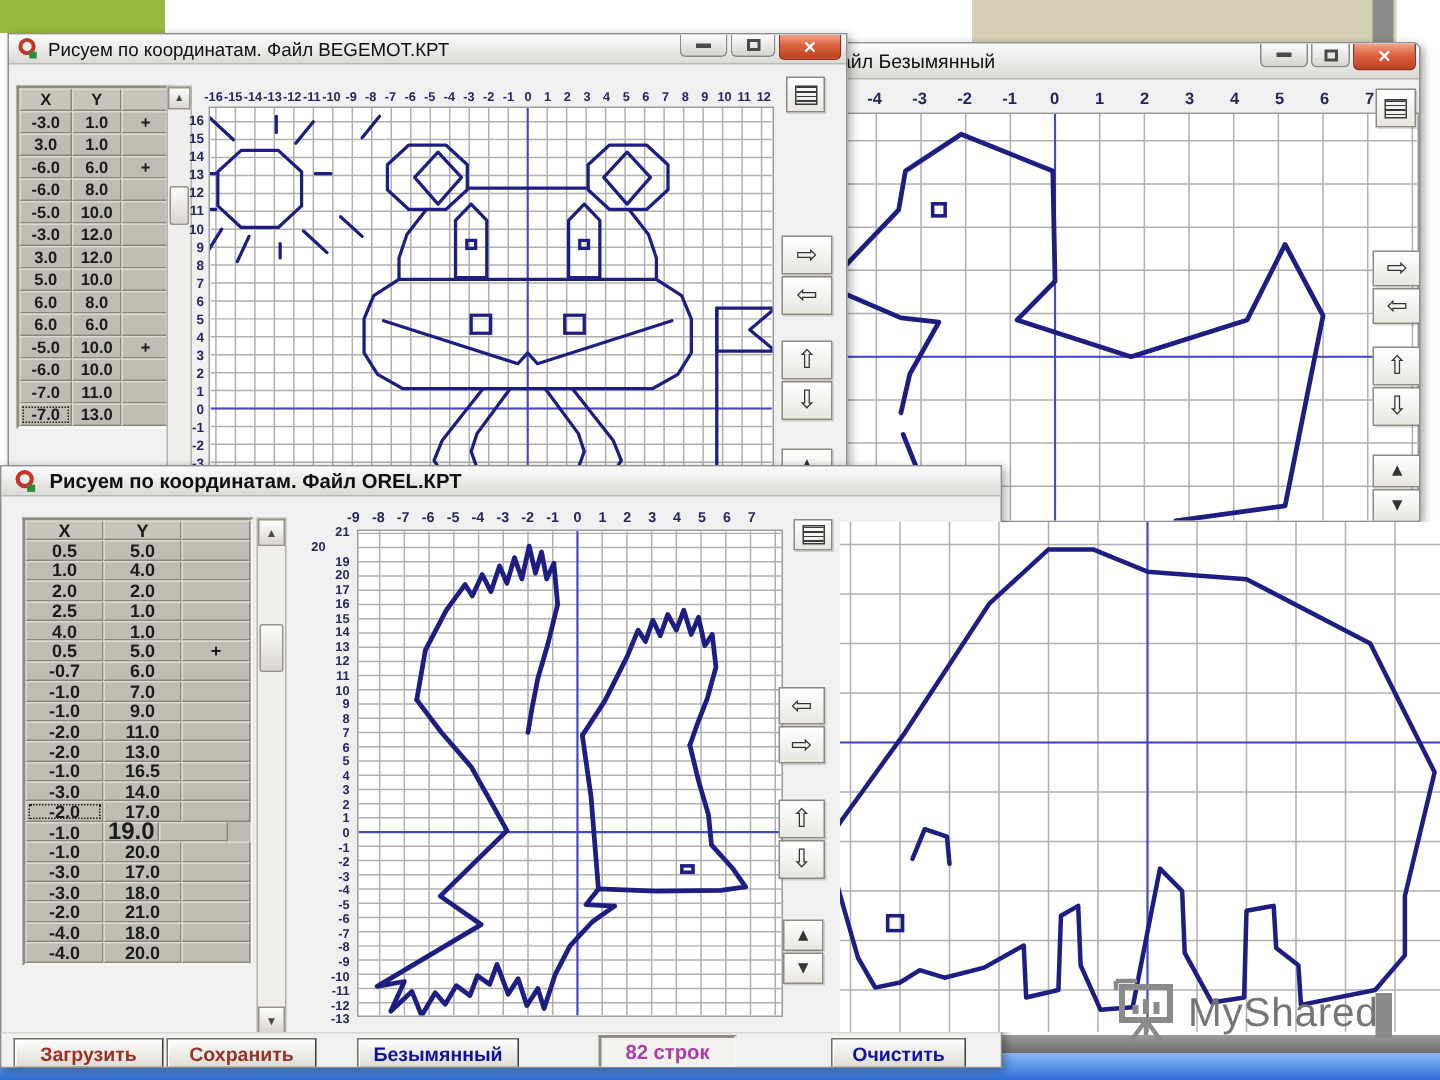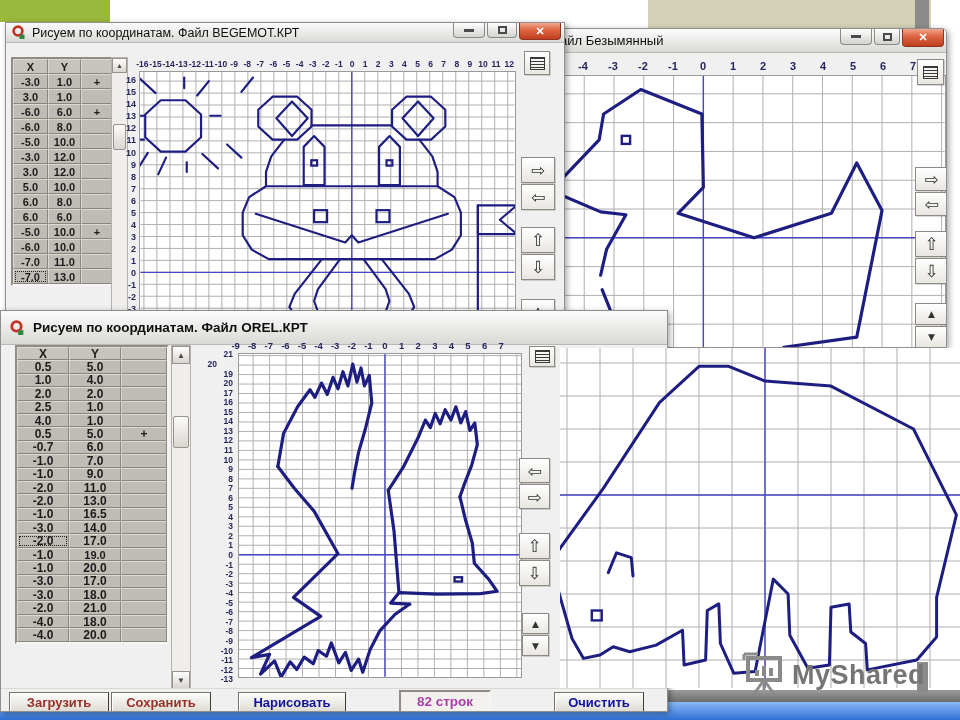--- a/index.html
+++ b/index.html
@@ -35,21 +35,21 @@
 .axhost{position:absolute;}
 .axl{position:absolute;font-weight:bold;color:#26265e;white-space:nowrap;}
 .axl.h{transform:translateX(-50%);}
 
 .plot{position:absolute;background:#fff;border:1px solid #9a9a9a;}
 
 .tbtn{position:absolute;border:1px solid #76726a;border-right-color:#3f3c36;border-bottom-color:#3f3c36;background:linear-gradient(#fdfdfc,#dfdcd5);font-weight:bold;font-size:13px;display:flex;align-items:center;justify-content:center;box-shadow:inset 1px 1px 0 #fff;}
 .status{position:absolute;border:2px solid;border-color:#908c84 #f6f5f2 #f6f5f2 #908c84;background:#f2f1ee;font-weight:bold;font-size:13.5px;display:flex;align-items:center;justify-content:center;}
 
 #watermark{position:absolute;display:flex;align-items:center;color:#757575;}
-#wm-text{font-size:27px;font-weight:bold;letter-spacing:.5px;}
+#wm-text{font-size:27px;font-weight:normal;letter-spacing:.5px;}
 </style>
 </head>
 <body>
 
 <div id="stage">
 
   <div class="abs" id="green-box" style="left: 0px; top: 0px; width: 110px; height: 22px; background: rgb(154, 185, 60);"></div>
   <div class="abs" id="tan-box" style="left: 648px; top: 0px; width: 283px; height: 55px; border-bottom: 1px solid rgb(180, 176, 152); background: rgb(212, 208, 182);"></div>
   <div class="abs" style="left:915px;top:0;width:14px;height:30px;background:#8b8b8b;"></div>
 
@@ -396,21 +396,21 @@
       </span>
     <span class="pbtn" style="left:515px;top:231px;width:34px;height:26px;">
         <span>⇩</span>
       </span>
     <span class="pbtn small" style="left:515px;top:276px;width:34px;height:22px;">
         <span>▲</span>
       </span>
   </div>
 
   <div class="win" id="win-eagle" style="left:0;top:310px;width:668px;height:402px;">
-    <div class="tbar" style="height:34px;">
+    <div class="tbar" style="height:20px;">
       <span class="appico" style="margin-left:8px;width:16px;height:16px;">
         <svg width="16" height="16" viewBox="0 0 15 15">
             <circle cx="7" cy="6" r="4.4" fill="none" stroke="#c23227" stroke-width="2.6"></circle>
             <rect x="8.5" y="9.5" width="5" height="4.5" fill="#2c8a3c"></rect>
           </svg>
       </span>
       <span class="ttext" style="margin-left:8px;font-size:13.5px;font-weight:bold;">Рисуем по координатам. Файл OREL.КРТ</span>
     </div>
     <div class="tbl eagle-tbl" id="eagle-table" style="left:14px;top:34px;">
         <div class="trow thead">
@@ -483,21 +483,21 @@
           <div class="tcell" style="width: 52px; height: 13.4px; font-size: 12px;">14.0</div>
           <div class="tcell" style="width: 46px; height: 13.4px; font-size: 12px;"></div>
         </div>
         <div class="trow">
           <div class="tcell sel" style="width: 52px; height: 13.4px; font-size: 12px;">-2.0</div>
           <div class="tcell" style="width: 52px; height: 13.4px; font-size: 12px;">17.0</div>
           <div class="tcell" style="width: 46px; height: 13.4px; font-size: 12px;"></div>
         </div>
         <div class="trow">
           <div class="tcell" style="width: 52px; height: 13.4px; font-size: 12px;">-1.0</div>
-          <div class="tcell" style="width: 52px; height: 13.4px; font-size: 11px;">19.0</div>
+          <div class="tcell" style="width: 37px; height: 13.4px; font-size: 16px;">19.0</div>
           <div class="tcell" style="width: 46px; height: 13.4px; font-size: 12px;"></div>
         </div>
         <div class="trow">
           <div class="tcell" style="width: 52px; height: 13.4px; font-size: 12px;">-1.0</div>
           <div class="tcell" style="width: 52px; height: 13.4px; font-size: 12px;">20.0</div>
           <div class="tcell" style="width: 46px; height: 13.4px; font-size: 12px;"></div>
         </div>
         <div class="trow">
           <div class="tcell" style="width: 52px; height: 13.4px; font-size: 12px;">-3.0</div>
           <div class="tcell" style="width: 52px; height: 13.4px; font-size: 12px;">17.0</div>
@@ -664,21 +664,21 @@
     <span class="pbtn small" style="left:521px;top:302px;width:27px;height:21px;">
         <span>▲</span>
       </span>
     <span class="pbtn small" style="left:521px;top:324px;width:27px;height:21px;">
         <span>▼</span>
       </span>
 
     <div class="abs" style="left:0;top:377px;width:668px;height:25px;background:#f0f0f0;border-top:1px solid #d8d8d4;"></div>
     <span class="tbtn" style="left:8px;top:381px;width:100px;height:20px;color:#963227;">Загрузить</span>
     <span class="tbtn" style="left:110px;top:381px;width:100px;height:20px;color:#963227;">Сохранить</span>
-    <span class="tbtn" style="left:237px;top:381px;width:108px;height:20px;color:#10129b;">Нарисовать</span>
+    <span class="tbtn" style="left:237px;top:381px;width:108px;height:20px;color:#10129b;">Безымянный</span>
     <span class="status" style="left:398px;top:379px;width:92px;height:23px;color:#aa3daa;">82 строк</span>
     <span class="tbtn" style="left:553px;top:381px;width:90px;height:20px;color:#10129b;">Очистить</span>
   </div>
 
   <svg class="plot" id="bear-plot" style="left:560px;top:348px;width:400px;height:340px;border:none;" viewBox="0 0 400 340">
       <line x1="7" y1="0" x2="7" y2="340" stroke="#b0aeae" stroke-width="1"></line>
       <line x1="40" y1="0" x2="40" y2="340" stroke="#b0aeae" stroke-width="1"></line>
       <line x1="73" y1="0" x2="73" y2="340" stroke="#b0aeae" stroke-width="1"></line>
       <line x1="106" y1="0" x2="106" y2="340" stroke="#b0aeae" stroke-width="1"></line>
       <line x1="139" y1="0" x2="139" y2="340" stroke="#b0aeae" stroke-width="1"></line>

